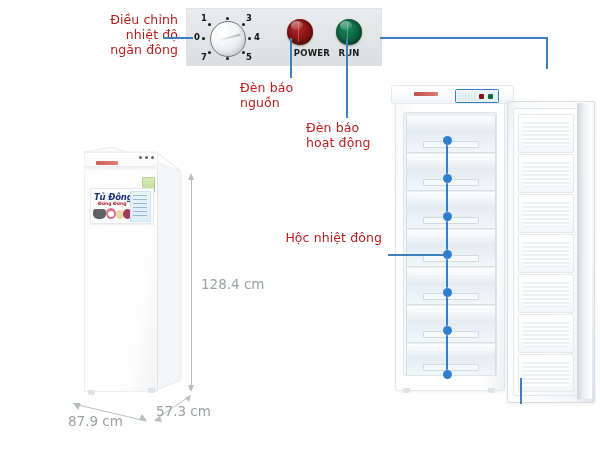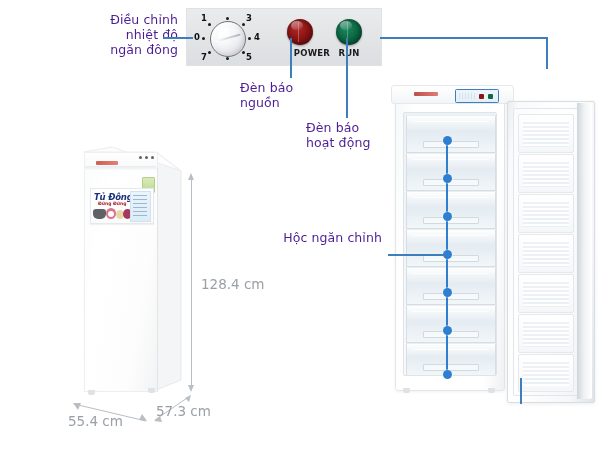--- a/index.html
+++ b/index.html
@@ -2,21 +2,21 @@
 <html><head>
 <meta charset="utf-8">
 <style>
   html,body{margin:0;padding:0;background:#ffffff;}
   body{width:600px;height:450px;position:relative;overflow:hidden;
        font-family:"DejaVu Sans","Liberation Sans",sans-serif;}
 
   .stage{position:absolute;inset:0;width:600px;height:450px;}
 
   
-  .anno{position:absolute;color:#4c1d95;font-size:12.5px;line-height:15px;
+  .anno{position:absolute;color:#b91c1c;font-size:12.5px;line-height:15px;
         letter-spacing:.1px;white-space:pre;}
   .anno.r{text-align:right;}
   .anno.c{text-align:left;}
 
   
   .lead{position:absolute;background:#3d7ebd;}
   .lead.h{height:1.6px;}
   .lead.v{width:1.6px;}
 
   
@@ -235,21 +235,21 @@
     </svg>
     <div class="dimtxt" style="left:201px;top:276px;">128.4 cm</div>
   </div>
 
   <div>
     <svg width="600" height="450" style="position:absolute;left:0;top:0;pointer-events:none;">
       <line x1="74" y1="404" x2="146" y2="421" stroke="#b9bec3" stroke-width="1"></line>
       <polygon points="73,403 81,403 78,410" fill="#b9bec3"></polygon>
       <polygon points="147,421 139,420 142,414" fill="#b9bec3"></polygon>
     </svg>
-    <div class="dimtxt" style="left:68px;top:413px;">55.4 cm</div>
+    <div class="dimtxt" style="left:68px;top:413px;">87.9 cm</div>
   </div>
 
   <div>
     <svg width="600" height="450" style="position:absolute;left:0;top:0;pointer-events:none;">
       <line x1="155" y1="420" x2="190" y2="396" stroke="#b9bec3" stroke-width="1"></line>
       <polygon points="154,421 160,416 162,422" fill="#b9bec3"></polygon>
       <polygon points="191,395 185,398 189,402" fill="#b9bec3"></polygon>
     </svg>
     <div class="dimtxt" style="left:156px;top:403px;">57.3 cm</div>
   </div>
@@ -310,18 +310,18 @@
         <div class="dpanel" style="top:85px;height:37px;"></div>
         <div class="dpanel" style="top:125px;height:37px;"></div>
         <div class="dpanel" style="top:165px;height:37px;"></div>
         <div class="dpanel" style="top:205px;height:37px;"></div>
         <div class="dpanel" style="top:245px;height:36px;"></div>
       </div>
       <div class="rf-edge"></div>
     </div>
   </div>
 
-  <div class="anno r" style="left:272px;top:230px;width:110px;">Hộc ngăn chỉnh</div>
+  <div class="anno r" style="left:272px;top:230px;width:110px;">Hộc nhiệt đông</div>
   <div class="lead h" style="left:388px;top:254px;width:58px;"></div>
 
   <div class="lead v" style="left:520px;top:378px;height:26px;"></div>
 
 </div>
 
 </body></html>

